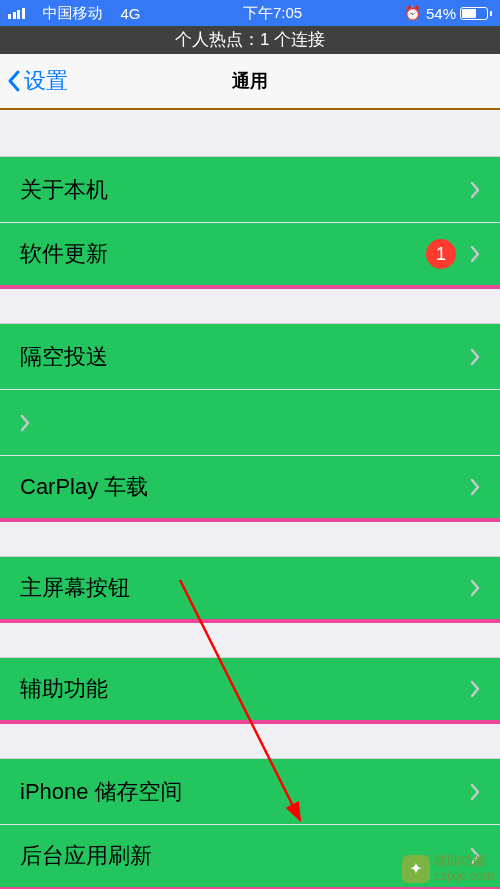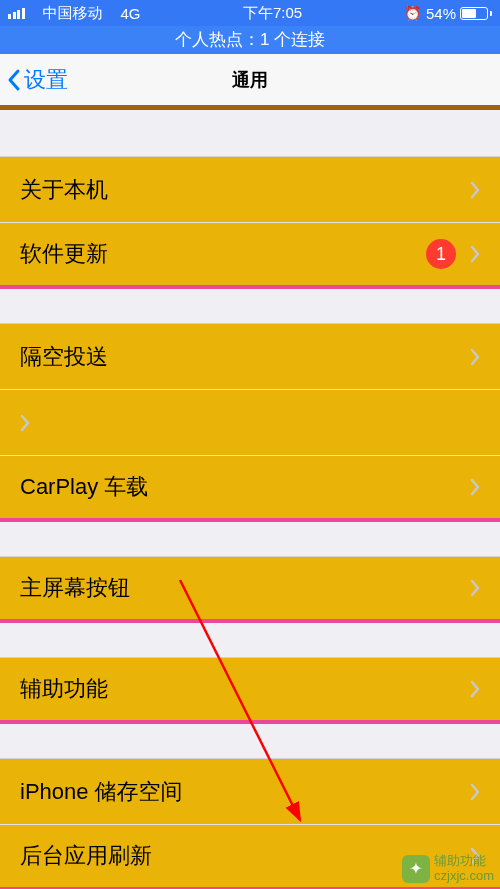--- a/index.html
+++ b/index.html
@@ -25,30 +25,30 @@
     .status-left { display: flex; align-items: center; gap: 18px; }
     .status-right { display: flex; align-items: center; gap: 4px; }
     .signal-bars { display: flex; align-items: flex-end; gap: 1.5px; }
     .signal-bars span { width: 3px; background: #fff; display: block; }
     .signal-bars span:nth-child(1){height:5px}
     .signal-bars span:nth-child(2){height:7px}
     .signal-bars span:nth-child(3){height:9px}
     .signal-bars span:nth-child(4){height:11px}
     .hotspot-bar {
       height: 28px;
-      background: #3b82f6;
+      background: #404040;
       color: #fff;
       text-align: center;
       font-size: 17px;
       line-height: 28px;
     }
     .nav-bar {
       height: 56px;
       background: #f7f7f8;
-      border-bottom: 5px solid #a16207;
+      border-bottom: 2px solid #a16207;
       display: flex;
       align-items: center;
       position: relative;
     }
     .nav-back {
       display: flex;
       align-items: center;
       color: #007aff;
       font-size: 22px;
       padding-left: 6px;
@@ -65,21 +65,21 @@
     }
     .section { background: #fff; margin-top: 34px; }
     .section.first { margin-top: 46px; }
     .row {
       height: 66px;
       display: flex;
       align-items: center;
       padding: 0 20px;
       font-size: 22px;
       color: #000;
-      background: #eab308;
+      background: #22c55e;
       border-bottom: 1px solid #e2e2e4;
       position: relative;
     }
     .section .row:last-child { border-bottom: 4px solid #ec4899; }
     .section { border-top: 1px solid #d1d1d4; }
     .row-label { flex: 1; }
     .chevron { color: #c7c7cc; }
     .badge {
       width: 30px; height: 30px;
       background: #ff3b30;

